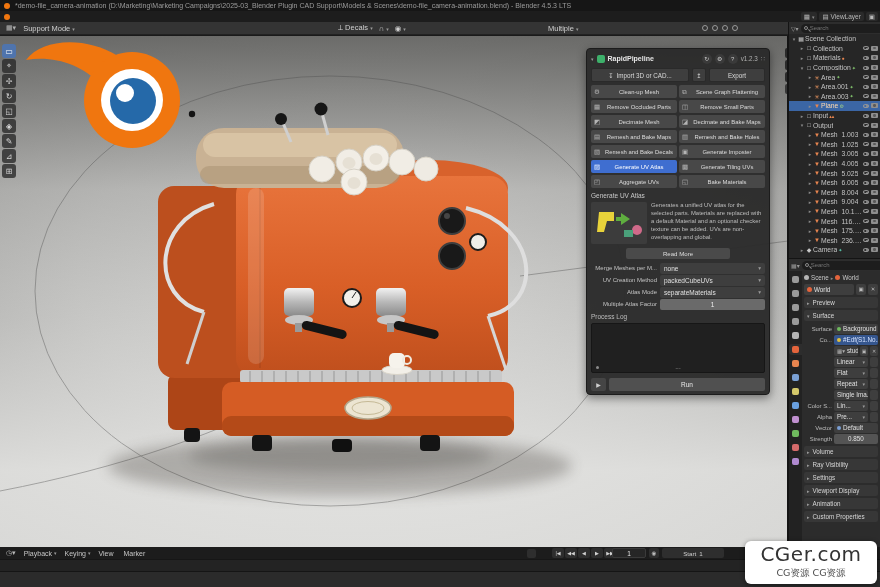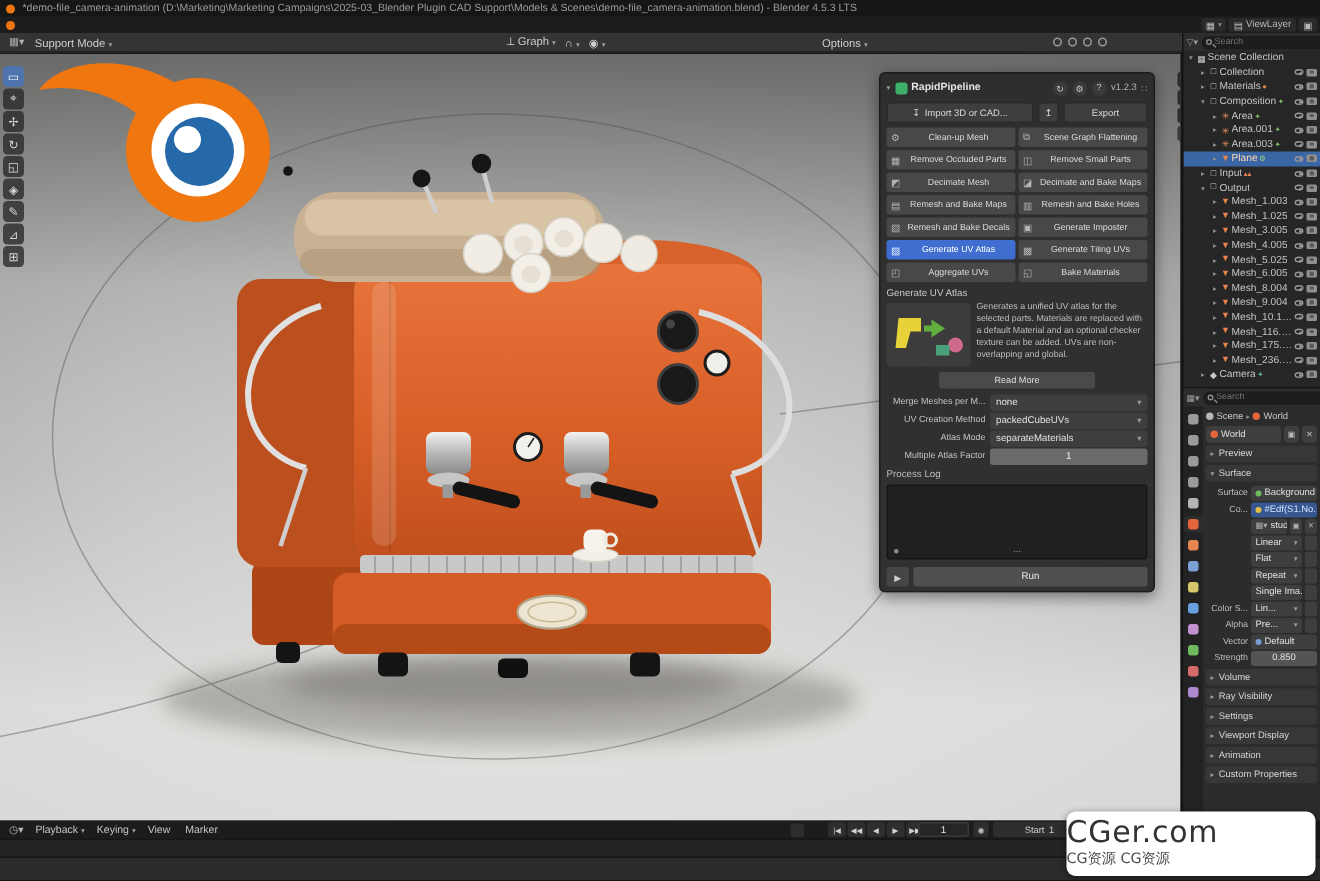--- a/index.html
+++ b/index.html
@@ -177,22 +177,22 @@
   .startchip{position:absolute;left:662px;width:62px;height:10px;background:#2e2e2e;border-radius:2px;
     color:#cfcfcf;display:flex;align-items:center;justify-content:center;gap:3px;font-size:6.2px;}
   .ruler{position:absolute;left:0;top:559px;width:880px;height:12px;background:#232323;
     border-top:1px solid #161616;font-size:6.3px;color:#8f8f8f;}
   .tick{position:absolute;top:2px;transform:translateX(-50%);line-height:8px;}
   .tick.on{background:#4472c8;color:#fff;border-radius:2px;padding:0 3px;font-weight:bold;}
   .statusbar{position:absolute;left:0;top:571px;width:880px;height:16px;background:#2b2b2b;
     border-top:1px solid #151515;}
 
   
-  .wm{position:absolute;right:3px;bottom:3px;width:166px;height:43px;background:#fff;
-    border-radius:6px;box-shadow:0 1px 5px rgba(0,0,0,.45);z-index:50;text-align:left;
+  .wm{position:absolute;right:3px;bottom:3px;width:132px;height:43px;background:#fff;
+    border-radius:6px;box-shadow:0 1px 5px rgba(0,0,0,.45);z-index:50;text-align:center;
     font-family:"DejaVu Sans",sans-serif;overflow:hidden;}
   .wm-1{font-size:20px;color:#333;line-height:26px;letter-spacing:.5px;}
   .wm-2{font-size:9.5px;color:#4a4a4a;line-height:12px;}
 </style>
 </head>
 <body>
 
 <div class="screen">
 
   <div class="titlebar">
@@ -238,25 +238,25 @@
       <span>Support Mode</span> <span style="font-size:5px;color:#9a9a9a">▾</span>
     </span>
     <div style="display:flex">
 
     <span class="vh-item"></span>
         <span class="vh-item"></span>
         <span class="vh-item"></span>
         <span class="vh-item"></span>
       </div>
     <div class="vh-center">
-      <span>⟂ <span>Graph</span> <span style="font-size:5px;color:#9a9a9a">▾</span></span>
+      <span>⟂ <span>Decals</span> <span style="font-size:5px;color:#9a9a9a">▾</span></span>
       <span>∩ <span style="font-size:5px;color:#9a9a9a">▾</span></span>
       <span>◉ <span style="font-size:5px;color:#9a9a9a">▾</span></span>
     </div>
-    <span class="vh-options"><span>Options</span> <span style="font-size:5px;color:#9a9a9a">▾</span></span>
+    <span class="vh-options"><span>Multiple</span> <span style="font-size:5px;color:#9a9a9a">▾</span></span>
     <div class="vh-gizmos">
         <span></span>
         <span></span>
         <span></span>
         <span></span>
       </div>
   </div>
 
   <div class="viewport">
 

